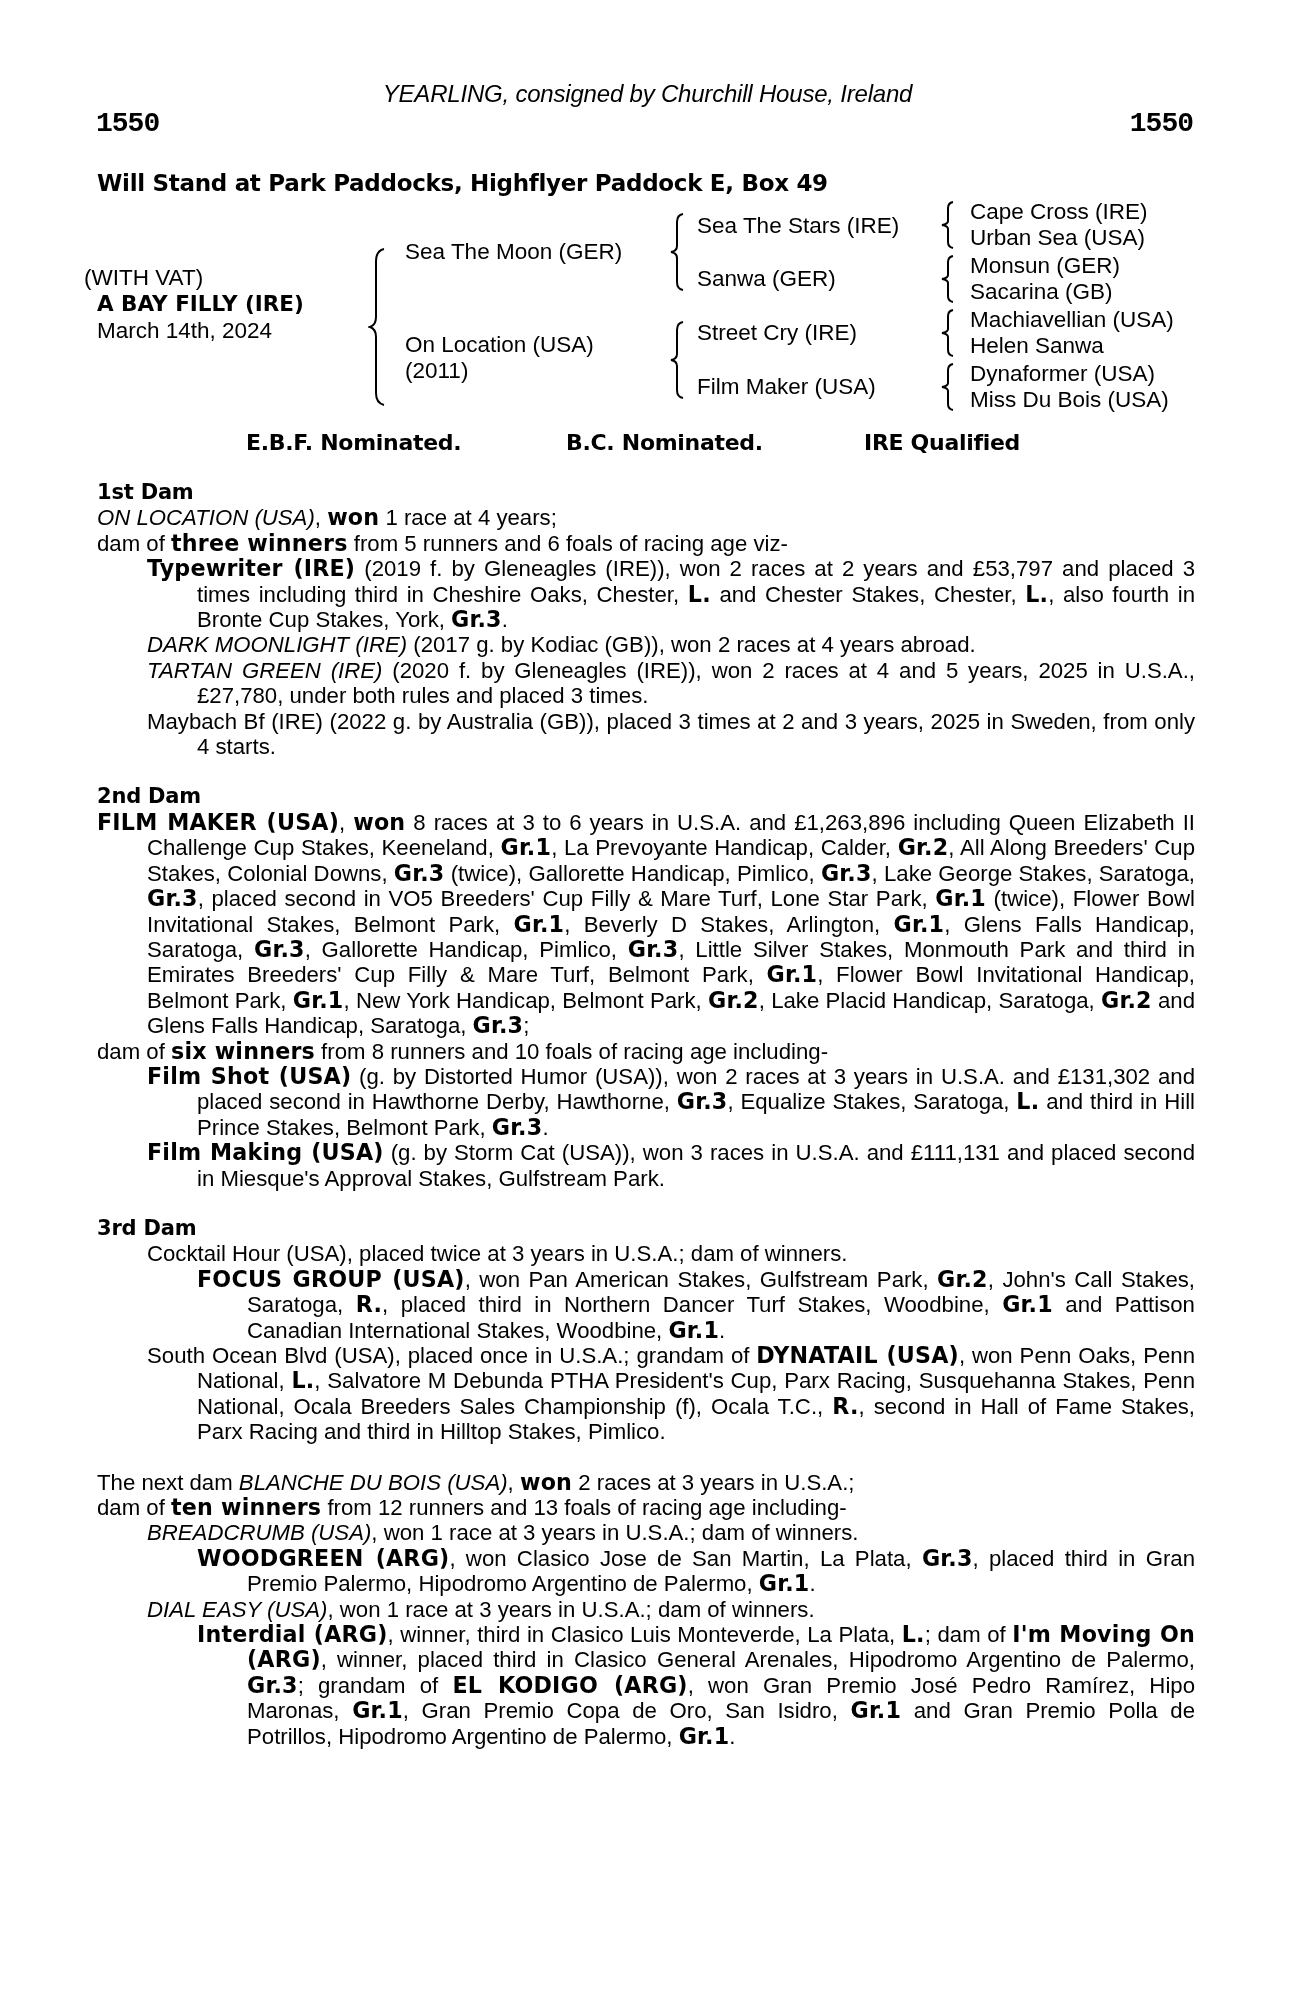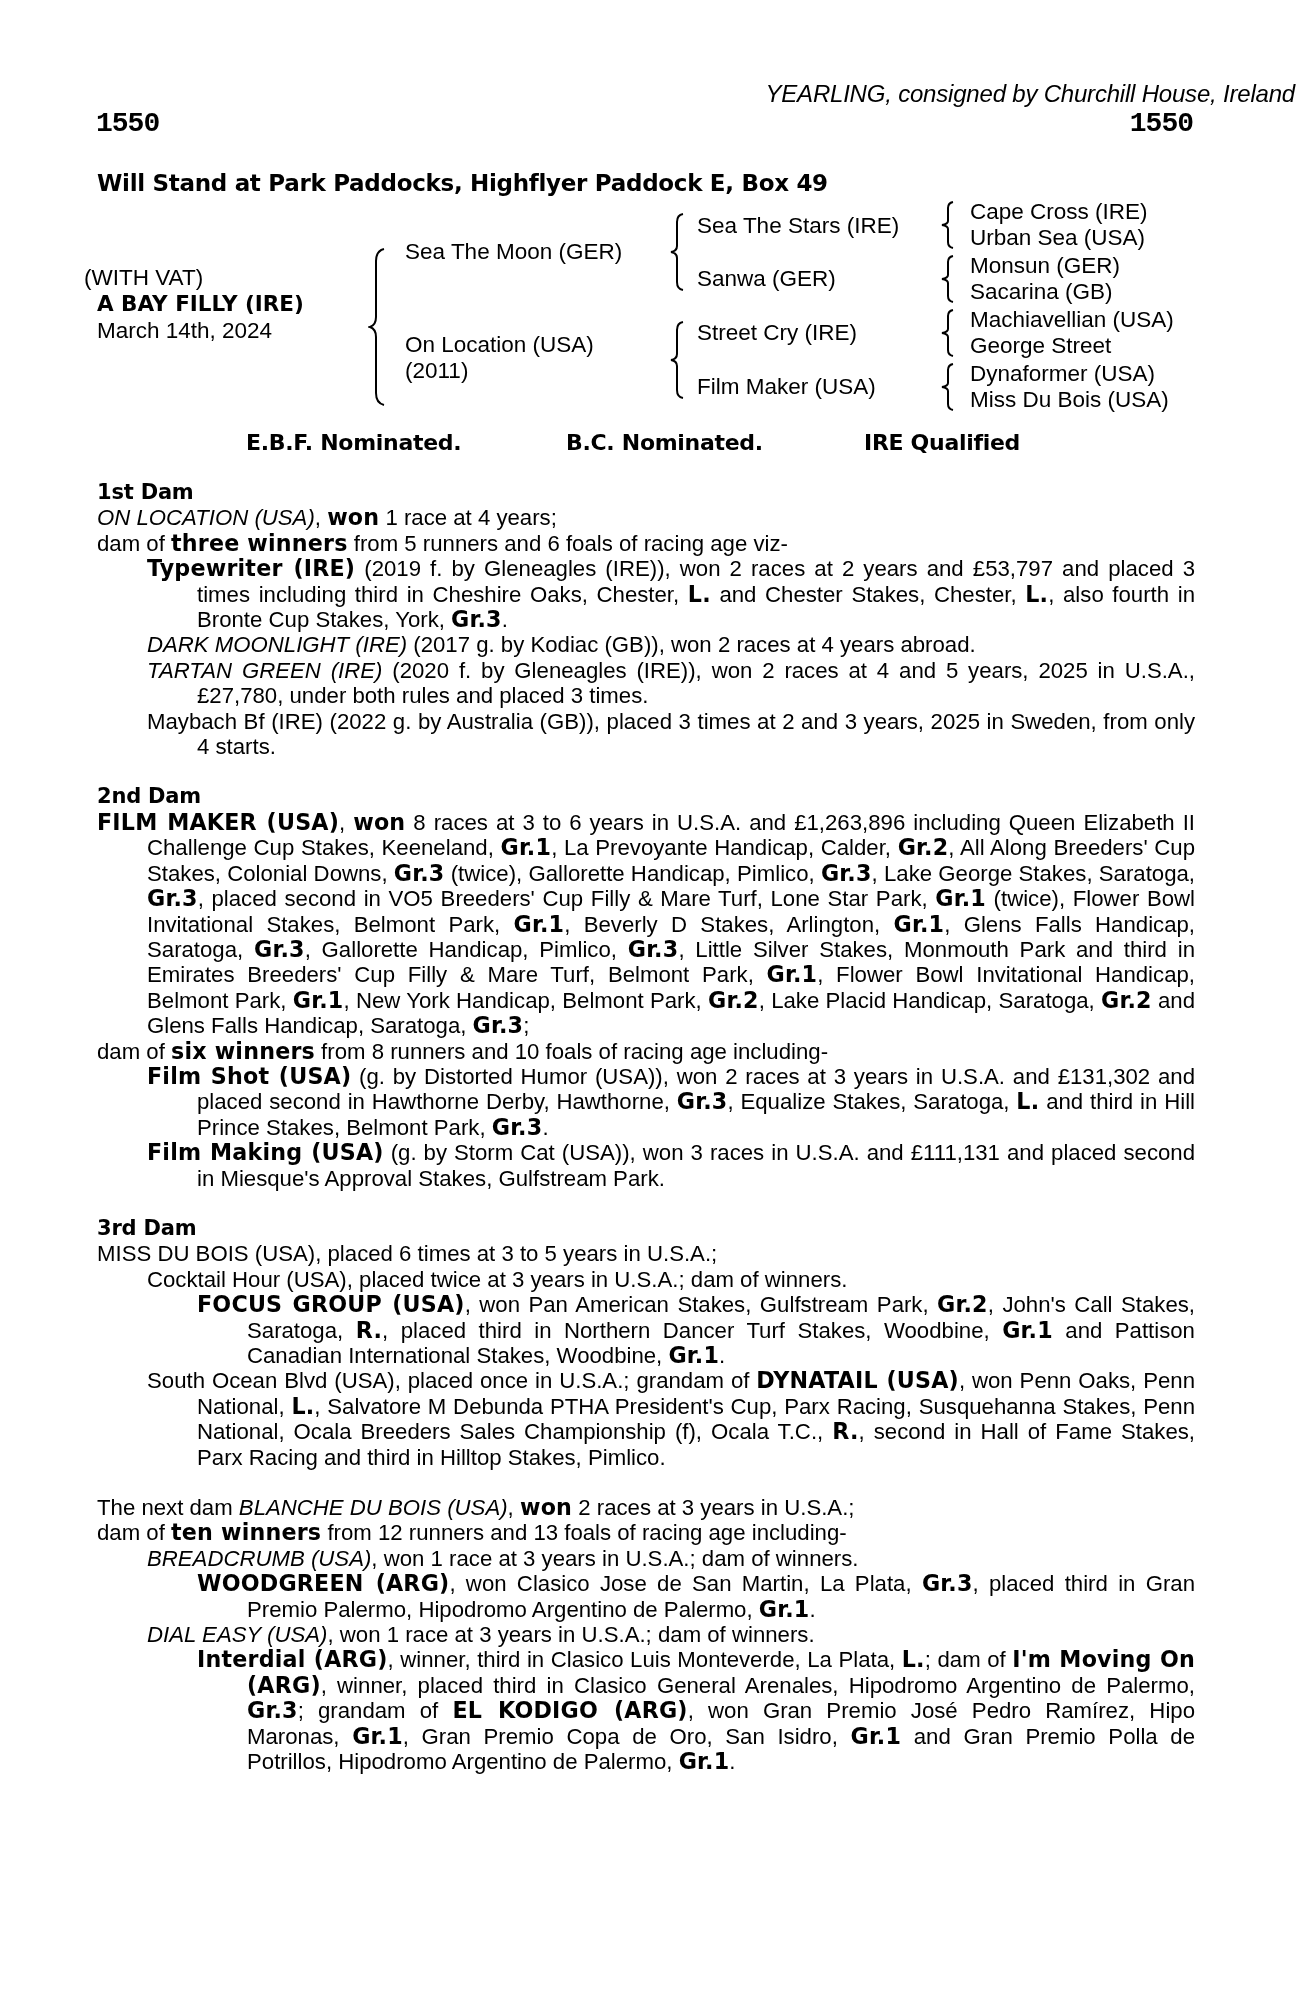--- a/index.html
+++ b/index.html
@@ -4,21 +4,21 @@
 <style>
   html, body { margin: 0; padding: 0; background: #ffffff; }
   body {
     width: 1315px; height: 2000px; position: relative; overflow: hidden;
     font-family: "Liberation Sans", sans-serif; color: #000;
   }
   .heavy { font-weight: 700; font-family: "DejaVu Sans", sans-serif; letter-spacing: 0.2px; margin-top: 28px; }
   .i { font-style: italic; }
 
   #consignor {
-    position: absolute; top: 80px; left: 0; width: 1295px; text-align: right;
+    position: absolute; top: 80px; left: 0; width: 1295px; text-align: center;
     font-size: 24px; font-style: italic; letter-spacing: -0.2px;
   }
   .lot-num {
     position: absolute; top: 108px; font-size: 28px; font-weight: 700;
     font-family: Liberation Mono, monospace; letter-spacing: -1px;
   }
   #lot-left { left: 96px; }
   #lot-right { right: 122px; }
   #stand {
     position: absolute; top: 170px; left: 97px; font-size: 23px; font-weight: 700;
@@ -114,21 +114,21 @@
   </svg>
   <svg class="brace" style="left:938px; top:362px;" width="18" height="50" viewBox="0 0 18 50">
     <path d="M15 2 Q10 3 10 8 L10 21 Q10 24 4 25 Q10 26 10 29 L10 42 Q10 47 15 48" fill="none" stroke="#000" stroke-width="2"></path>
   </svg>
 
   <div id="ggs1" class="ped">Cape Cross (IRE)</div>
   <div id="ggs2" class="ped">Urban Sea (USA)</div>
   <div id="ggs3" class="ped">Monsun (GER)</div>
   <div id="ggs4" class="ped">Sacarina (GB)</div>
   <div id="ggs5" class="ped">Machiavellian (USA)</div>
-  <div id="ggs6" class="ped">George Street</div>
+  <div id="ggs6" class="ped">Helen Sanwa</div>
   <div id="ggs7" class="ped">Dynaformer (USA)</div>
   <div id="ggs8" class="ped">Miss Du Bois (USA)</div>
 </div>
 
 <div id="qualifiers">
   <span id="q1">E.B.F. Nominated.</span>
   <span id="q2">B.C. Nominated.</span>
   <span id="q3">IRE Qualified</span>
 </div>
 
@@ -144,21 +144,20 @@
     </div>
     <div class="section">
       <div class="section-title">2nd Dam</div>
       <div class="p l1h" style="padding-left: 50px; text-indent: -50px;"><span class="heavy">FILM MAKER (USA)</span><span>, </span><span class="heavy">won</span><span> 8 races at 3 to 6 years in U.S.A. and £1,263,896 including Queen Elizabeth II Challenge Cup Stakes, Keeneland, </span><span class="heavy">Gr.1</span><span>, La Prevoyante Handicap, Calder, </span><span class="heavy">Gr.2</span><span>, All Along Breeders' Cup Stakes, Colonial Downs, </span><span class="heavy">Gr.3</span><span> (twice), Gallorette Handicap, Pimlico, </span><span class="heavy">Gr.3</span><span>, Lake George Stakes, Saratoga, </span><span class="heavy">Gr.3</span><span>, placed second in VO5 Breeders' Cup Filly &amp; Mare Turf, Lone Star Park, </span><span class="heavy">Gr.1</span><span> (twice), Flower Bowl Invitational Stakes, Belmont Park, </span><span class="heavy">Gr.1</span><span>, Beverly D Stakes, Arlington, </span><span class="heavy">Gr.1</span><span>, Glens Falls Handicap, Saratoga, </span><span class="heavy">Gr.3</span><span>, Gallorette Handicap, Pimlico, </span><span class="heavy">Gr.3</span><span>, Little Silver Stakes, Monmouth Park and third in Emirates Breeders' Cup Filly &amp; Mare Turf, Belmont Park, </span><span class="heavy">Gr.1</span><span>, Flower Bowl Invitational Handicap, Belmont Park, </span><span class="heavy">Gr.1</span><span>, New York Handicap, Belmont Park, </span><span class="heavy">Gr.2</span><span>, Lake Placid Handicap, Saratoga, </span><span class="heavy">Gr.2</span><span> and Glens Falls Handicap, Saratoga, </span><span class="heavy">Gr.3</span><span>;</span></div>
       <div class="p l0"><span>dam of </span><span class="heavy">six winners</span><span> from 8 runners and 10 foals of racing age including-</span></div>
       <div class="p l1"><span class="heavy">Film Shot (USA)</span><span> (g. by Distorted Humor (USA)), won 2 races at 3 years in U.S.A. and £131,302 and placed second in Hawthorne Derby, Hawthorne, </span><span class="heavy">Gr.3</span><span>, Equalize Stakes, Saratoga, </span><span class="heavy">L.</span><span> and third in Hill Prince Stakes, Belmont Park, </span><span class="heavy">Gr.3</span><span>.</span></div>
       <div class="p l1"><span class="heavy">Film Making (USA)</span><span> (g. by Storm Cat (USA)), won 3 races in U.S.A. and £111,131 and placed second in Miesque's Approval Stakes, Gulfstream Park.</span></div>
     </div>
     <div class="section">
       <div class="section-title">3rd Dam</div>
-      <div class="p l0"><span>MISS DU BOIS (USA), placed 6 times at 3 to 5 years in U.S.A.;</span></div>
       <div class="p l1"><span>Cocktail Hour (USA), placed twice at 3 years in U.S.A.; dam of winners.</span></div>
       <div class="p l2"><span class="heavy">FOCUS GROUP (USA)</span><span>, won Pan American Stakes, Gulfstream Park, </span><span class="heavy">Gr.2</span><span>, John's Call Stakes, Saratoga, </span><span class="heavy">R.</span><span>, placed third in Northern Dancer Turf Stakes, Woodbine, </span><span class="heavy">Gr.1</span><span> and Pattison Canadian International Stakes, Woodbine, </span><span class="heavy">Gr.1</span><span>.</span></div>
       <div class="p l1"><span>South Ocean Blvd (USA), placed once in U.S.A.; grandam of </span><span class="heavy">DYNATAIL (USA)</span><span>, won Penn Oaks, Penn National, </span><span class="heavy">L.</span><span>, Salvatore M Debunda PTHA President's Cup, Parx Racing, Susquehanna Stakes, Penn National, Ocala Breeders Sales Championship (f), Ocala T.C., </span><span class="heavy">R.</span><span>, second in Hall of Fame Stakes, Parx Racing and third in Hilltop Stakes, Pimlico.</span></div>
     </div>
     <div class="section">
       <div class="p l0"><span>The next dam </span><span class="i">BLANCHE DU BOIS (USA)</span><span>, </span><span class="heavy">won</span><span> 2 races at 3 years in U.S.A.;</span></div>
       <div class="p l0"><span>dam of </span><span class="heavy">ten winners</span><span> from 12 runners and 13 foals of racing age including-</span></div>
       <div class="p l1"><span class="i">BREADCRUMB (USA)</span><span>, won 1 race at 3 years in U.S.A.; dam of winners.</span></div>
       <div class="p l2"><span class="heavy">WOODGREEN (ARG)</span><span>, won Clasico Jose de San Martin, La Plata, </span><span class="heavy">Gr.3</span><span>, placed third in Gran Premio Palermo, Hipodromo Argentino de Palermo, </span><span class="heavy">Gr.1</span><span>.</span></div>
       <div class="p l1"><span class="i">DIAL EASY (USA)</span><span>, won 1 race at 3 years in U.S.A.; dam of winners.</span></div>

